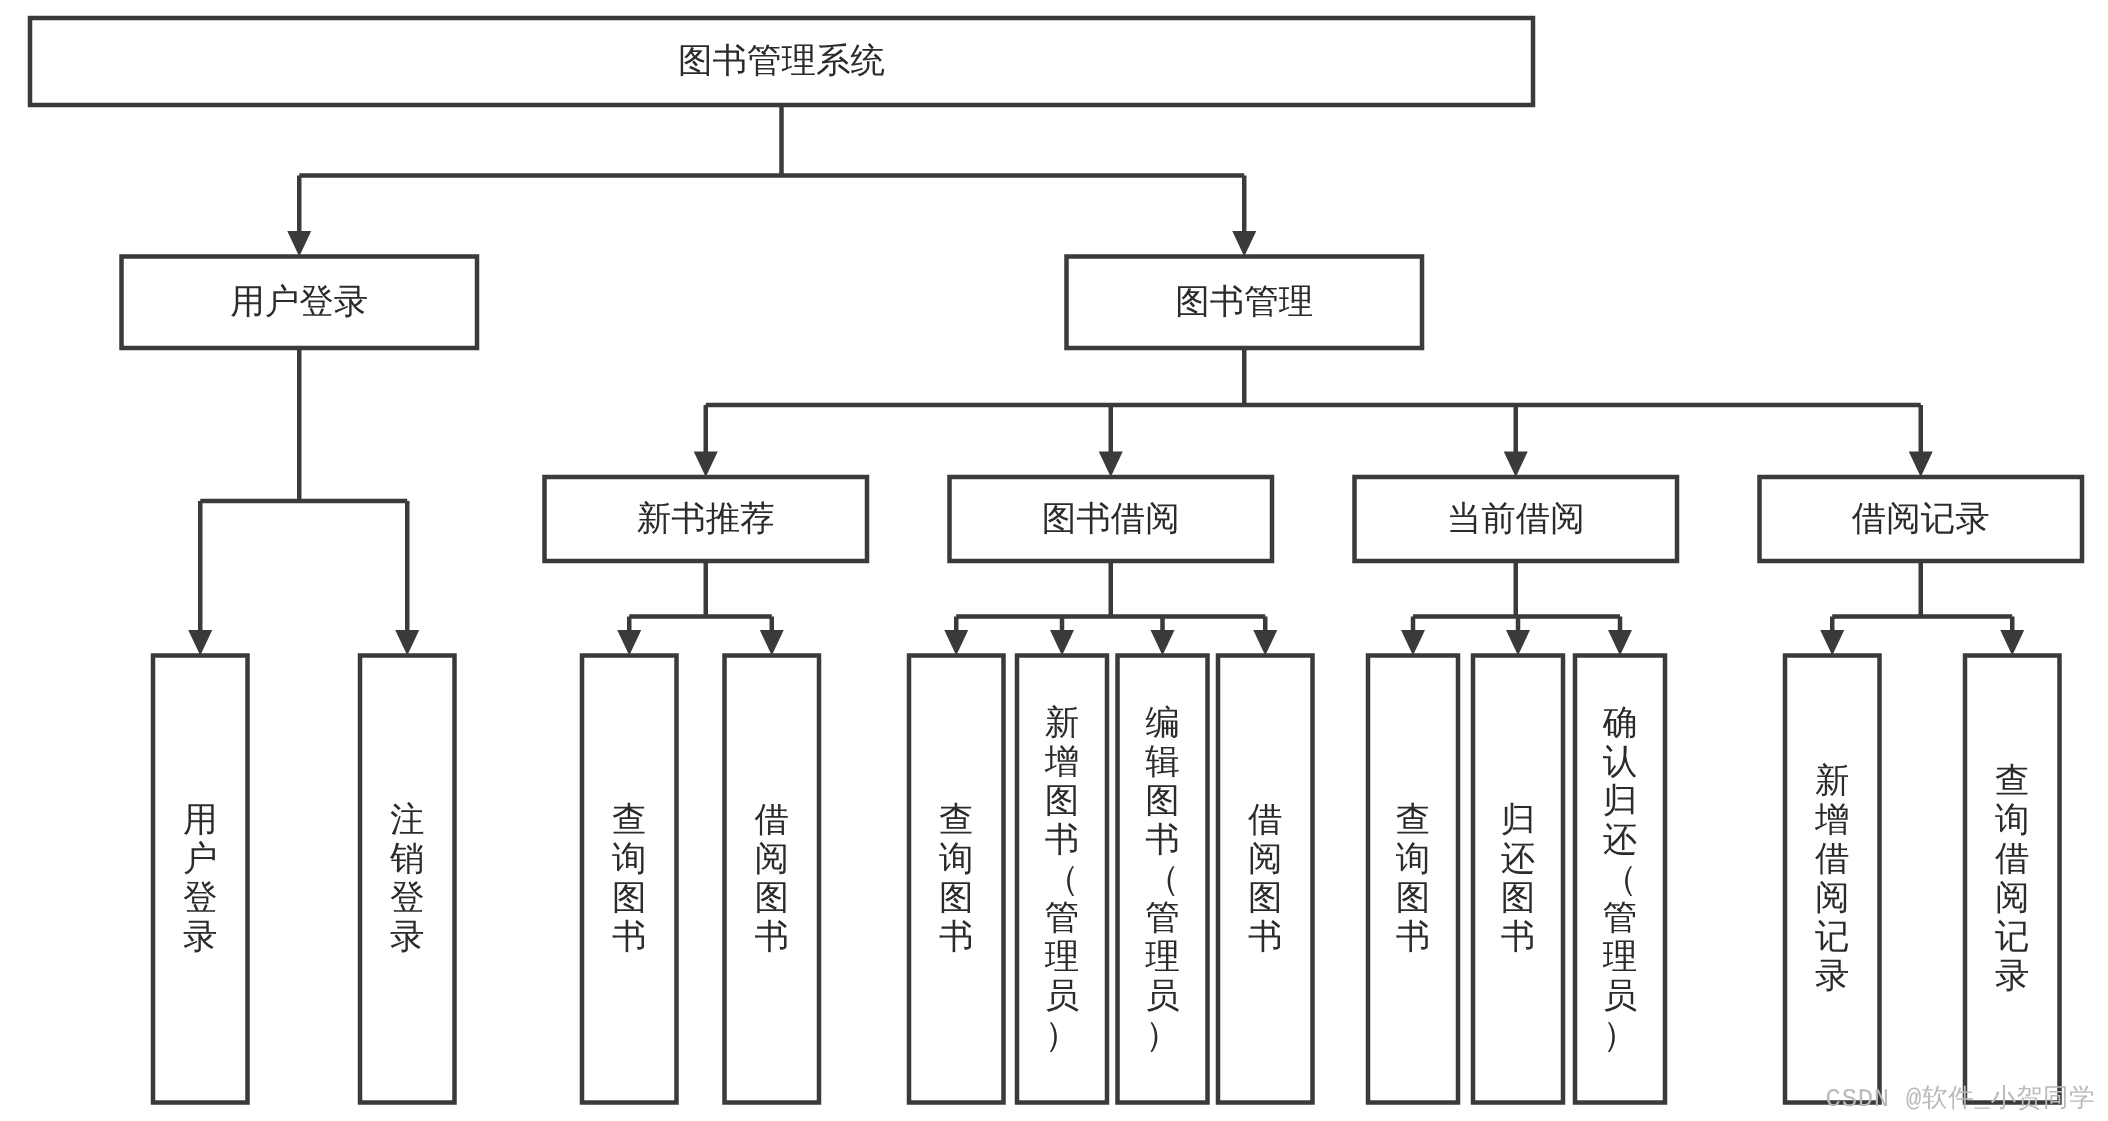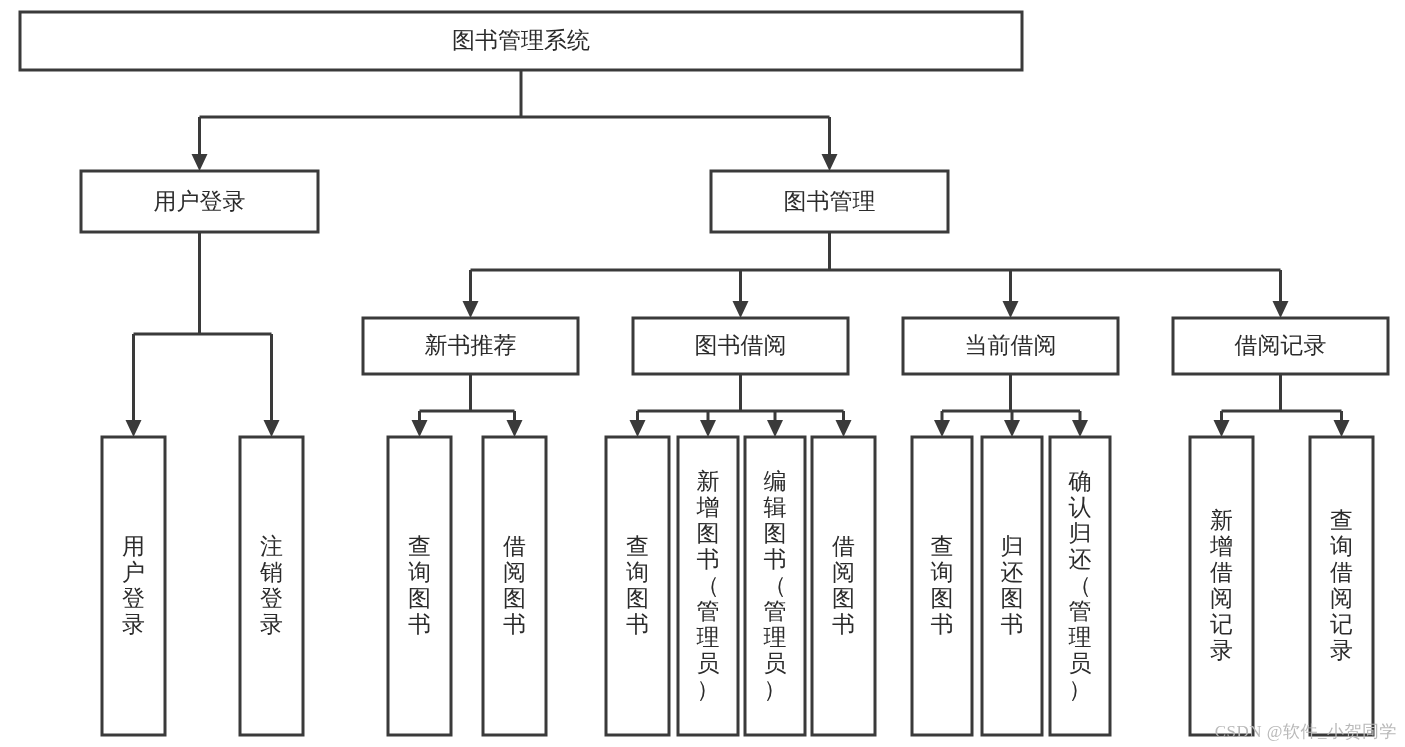--- a/index.html
+++ b/index.html
@@ -51,21 +51,21 @@
     stroke-linecap: butt;
   }
   .arrow-head {
     fill: #3a3a3a;
     stroke: none;
   }
   .watermark {
     position: absolute;
     right: 8px;
     bottom: 4px;
-    font-family: Liberation Serif, serif;
+    font-family: Liberation Mono, monospace;
     font-size: 17px;
     color: #b9b9b9;
     white-space: nowrap;
     letter-spacing: 0.5px;
   }
 </style>
 </head>
 <body>
 
 <div id="diagram-root">

